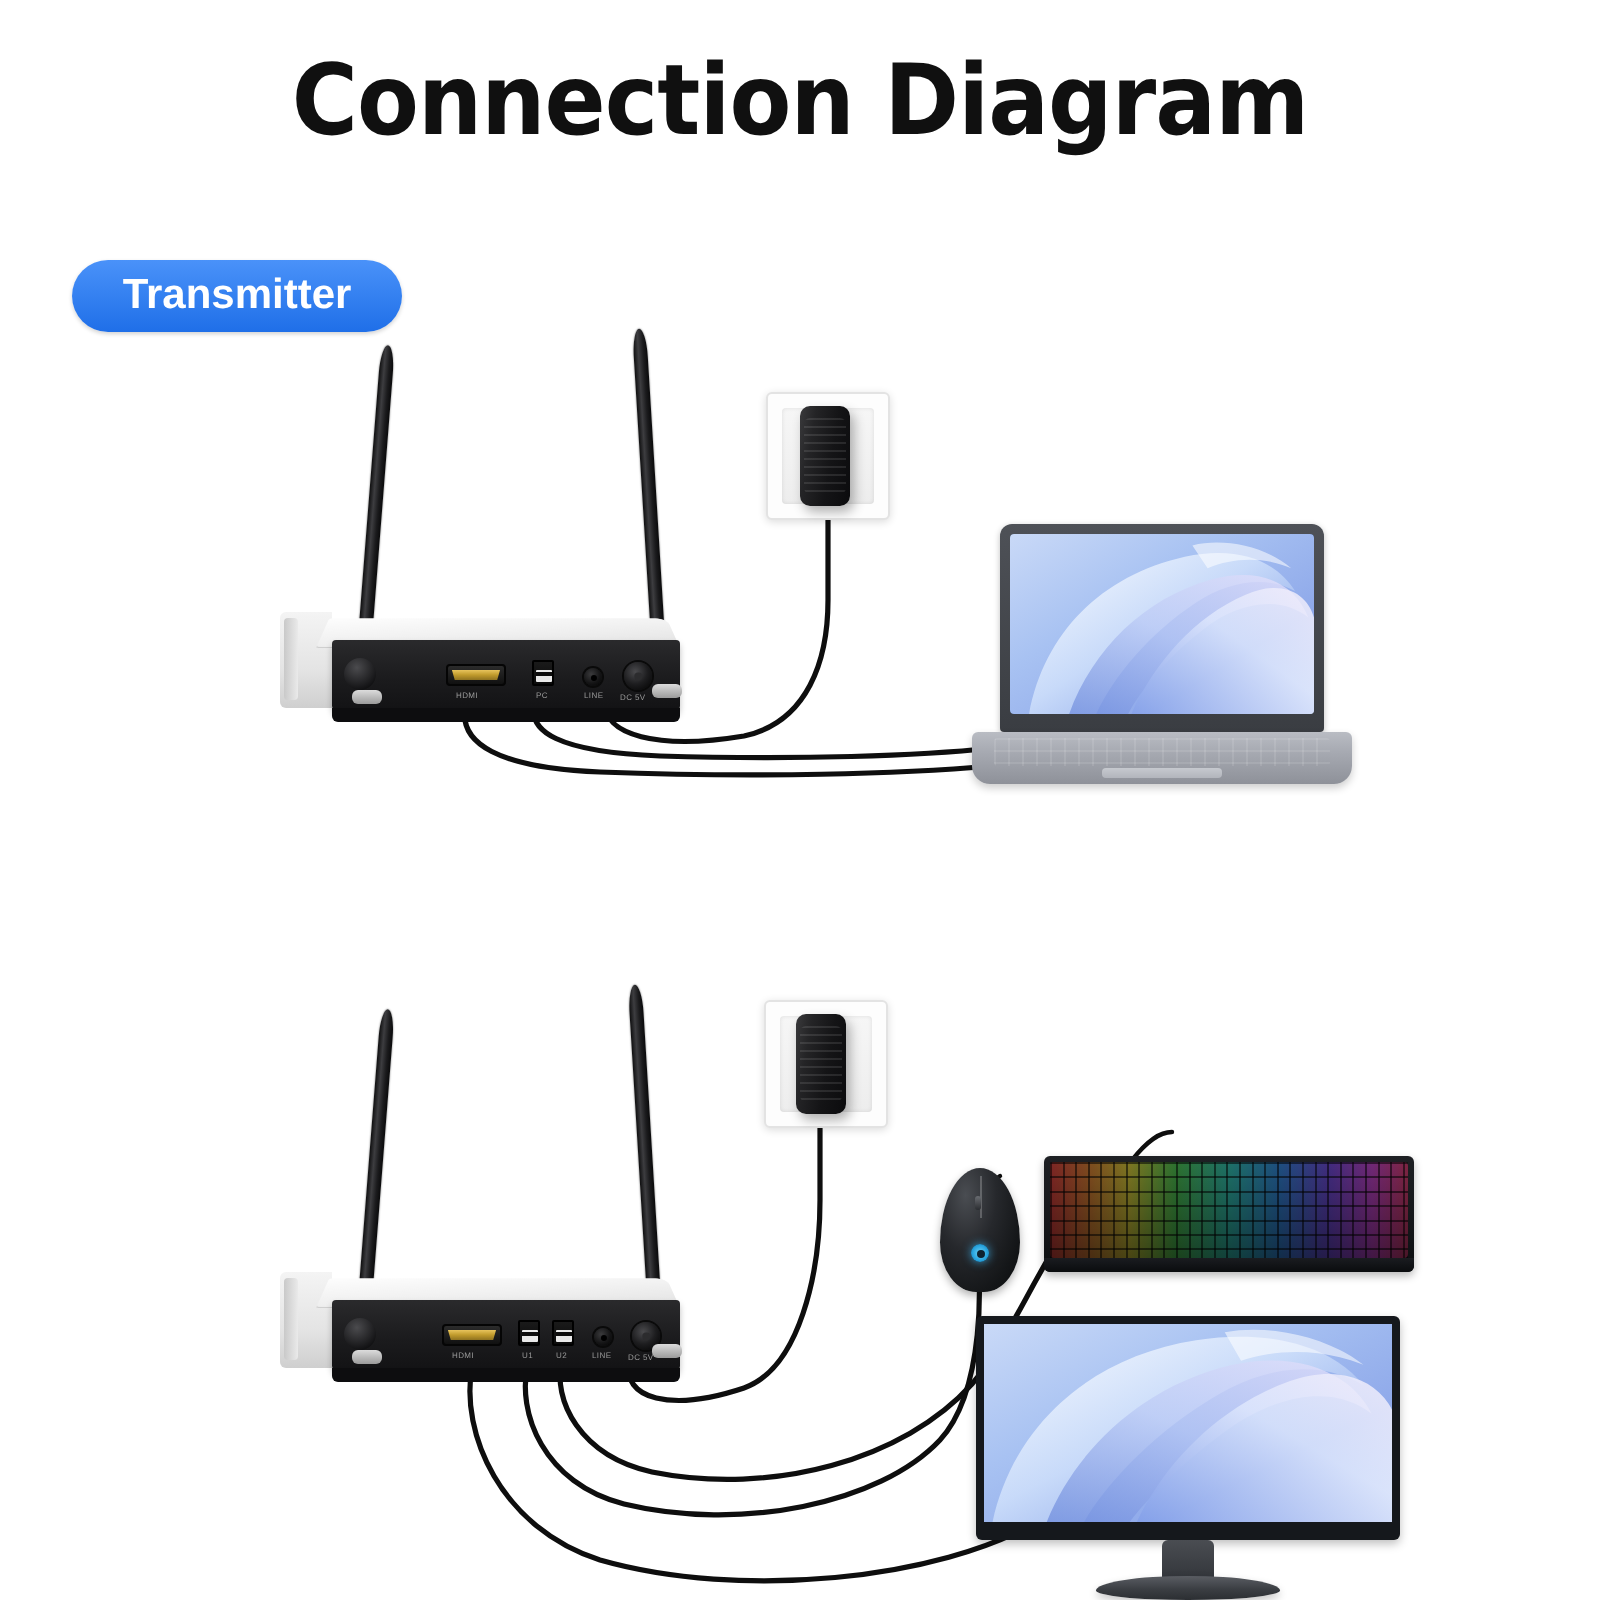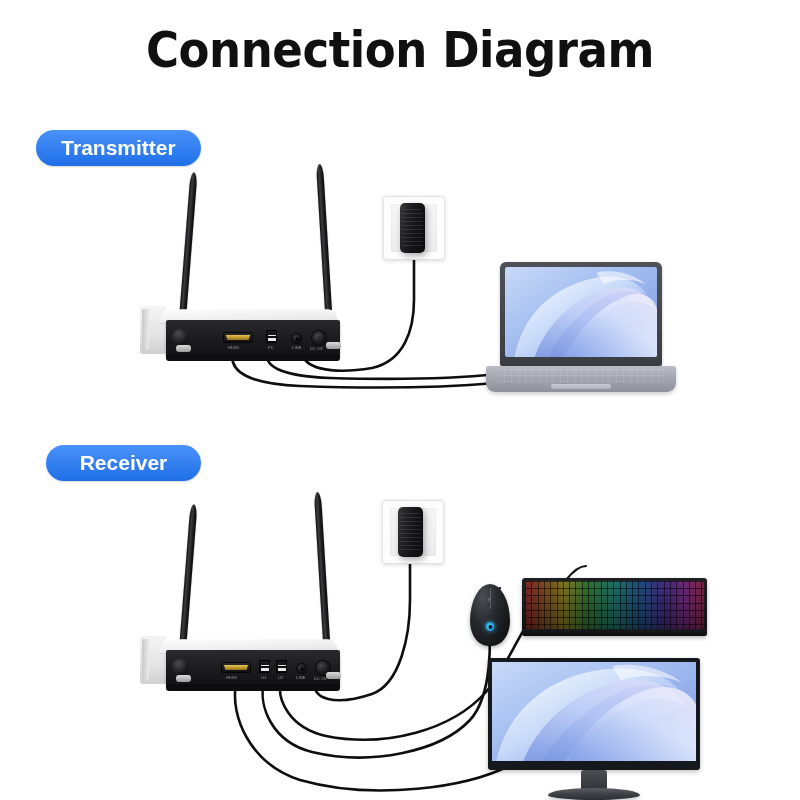--- a/index.html
+++ b/index.html
@@ -390,21 +390,20 @@
 
       <div class="lap-base" style="top:104px;width:190px;height:26px;">
         <div class="lap-kb"></div>
         <div class="lap-pad"></div>
       </div>
     </div>
   </div>
 
   <div class="sect">
 
-    <div class="badge" id="badge-rx" style="background:linear-gradient(180deg,#4a92f9 0%,#1f6fe8 100%);">Receiver</div>
 
     <svg class="cables">
 
       <path d="M236,684 C230,716 250,764 300,780 C370,800 470,790 520,760 C548,742 556,730 558,722" stroke="#0e0e0e" stroke-width="2.6" fill="none" stroke-linecap="round"></path>
 
       <path d="M264,682 C258,706 272,742 312,752 C370,766 440,752 470,720 C492,696 492,640 487,612" stroke="#0e0e0e" stroke-width="2.6" fill="none" stroke-linecap="round"></path>
 
       <path d="M281,680 C276,700 290,728 326,736 C386,748 452,730 486,692 C512,662 528,604 566,580" stroke="#0e0e0e" stroke-width="2.6" fill="none" stroke-linecap="round"></path>
 
       <path d="M315,680 C310,700 336,706 372,694 C400,684 410,636 410,600 C410,578 410,566 410,558" stroke="#0e0e0e" stroke-width="2.6" fill="none" stroke-linecap="round"></path>

